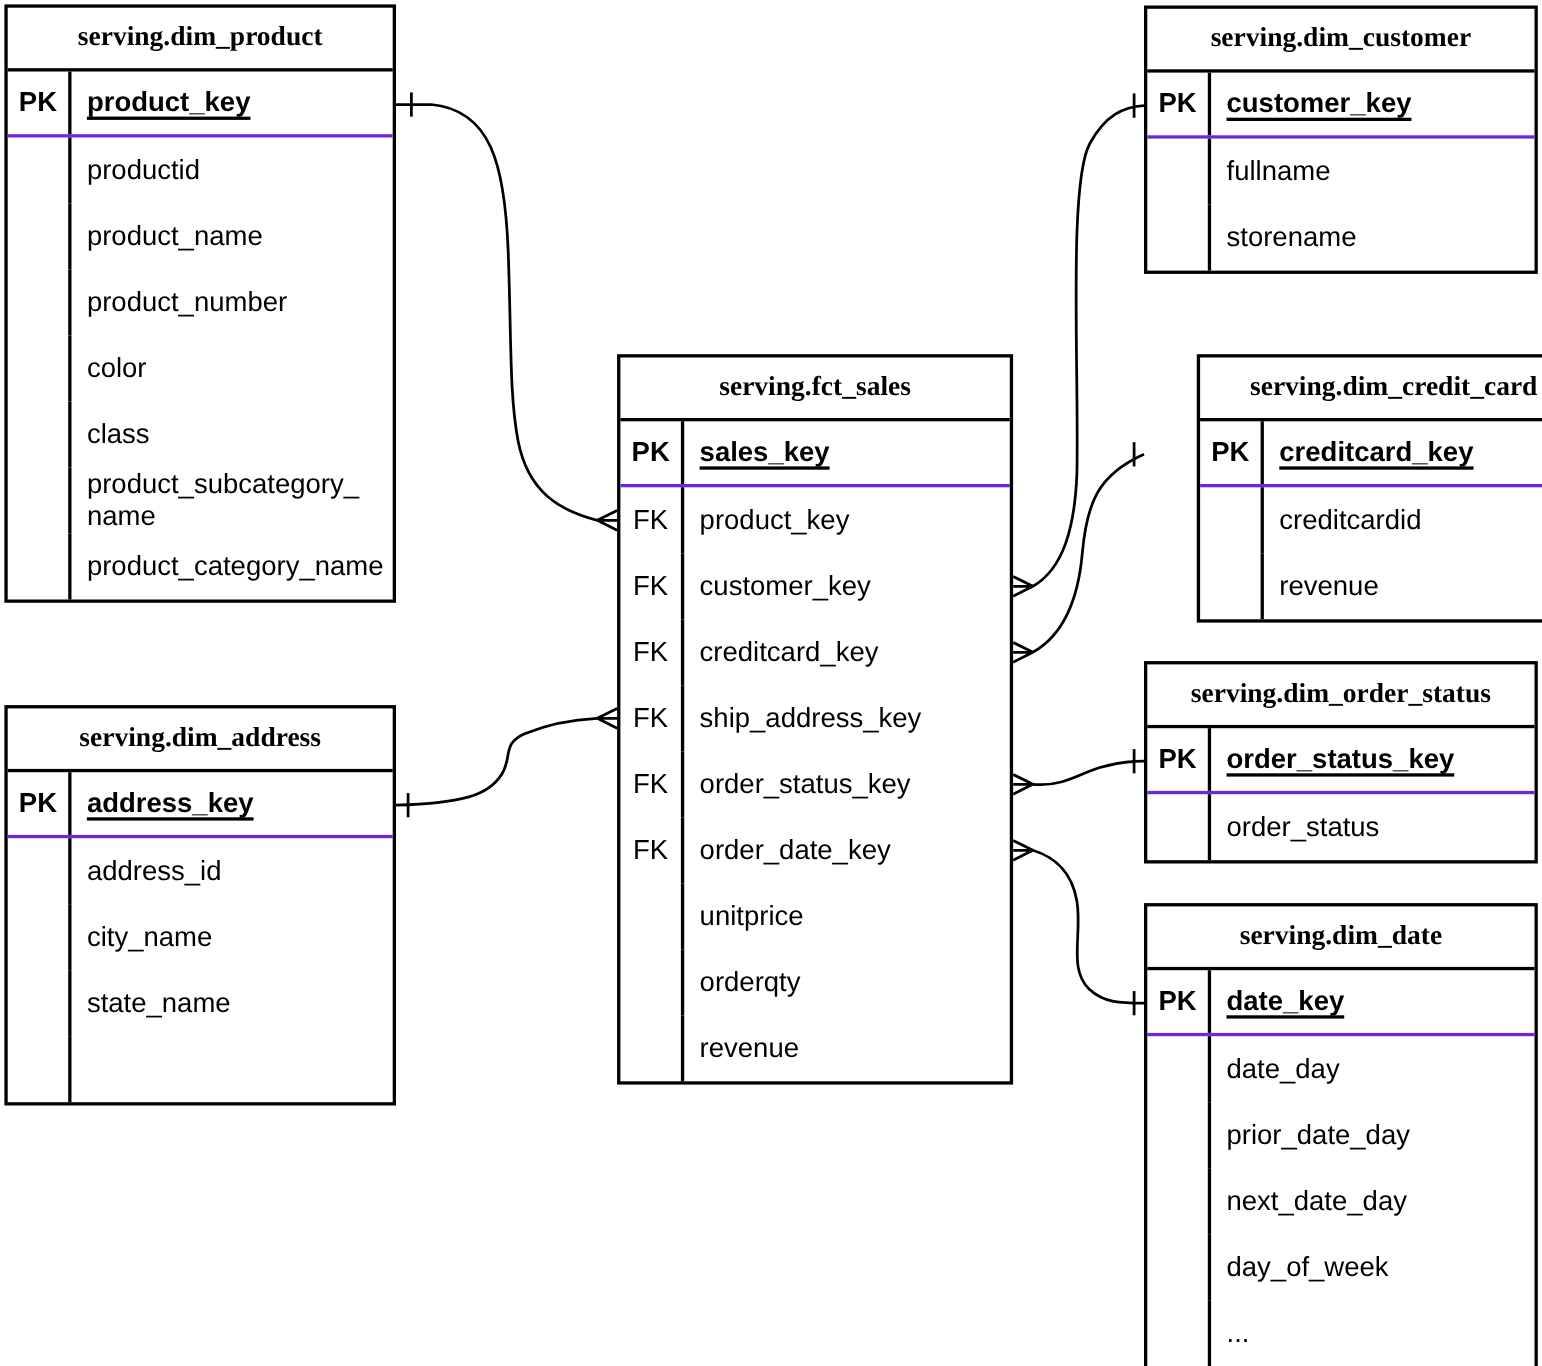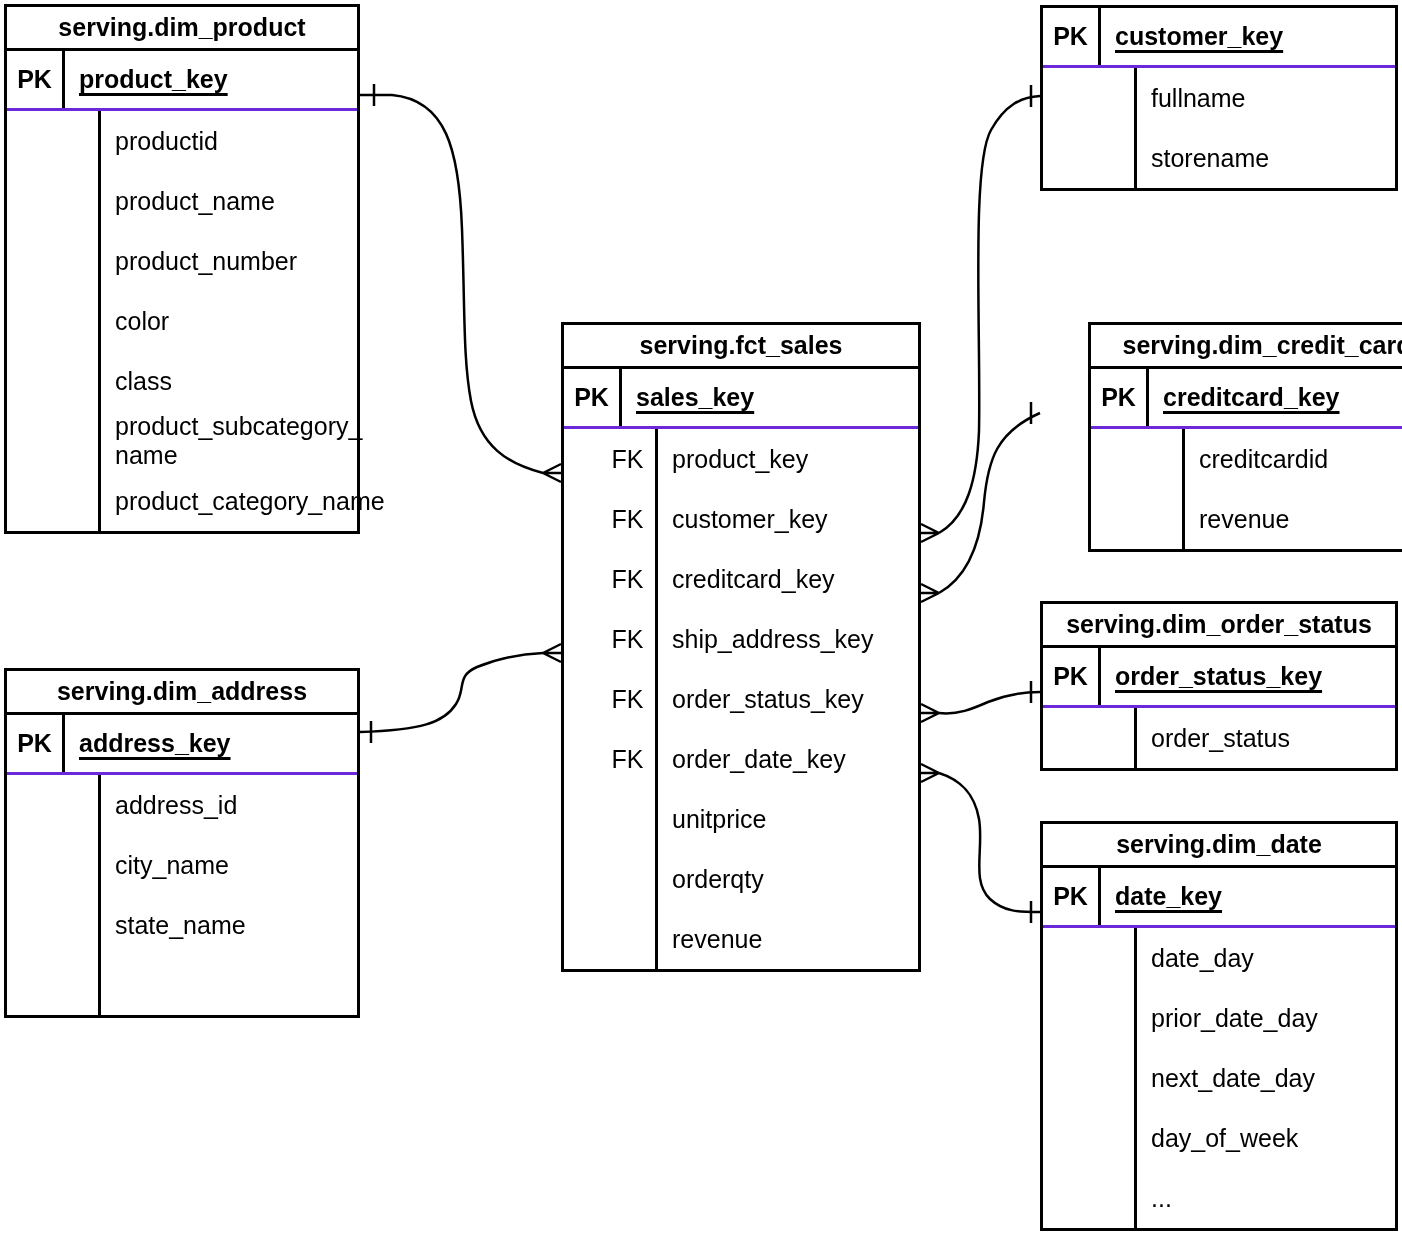--- a/index.html
+++ b/index.html
@@ -20,33 +20,34 @@
   .er-table {
     position: absolute;
     background: #ffffff;
     border: 3px solid #000000;
     box-sizing: border-box;
     font-size: 25px;
     line-height: 1.15;
   }
   .er-table * { box-sizing: border-box; }
   .table-header {
-    height: 44px;
+    height: 58px;
     border-bottom: 3px solid #000000;
     display: flex;
     align-items: center;
     justify-content: center;
     font-weight: bold;
+    font-family: Liberation Serif, serif;
   }
   .row { display: flex; width: 100%; }
   .pk-row {
     height: 60px;
     border-bottom: 3px solid #6d28d9;
   }
-  .body-row { height: 60px; padding-left: 36px; }
+  .body-row { height: 60px; }
   .badge-cell {
     flex: 0 0 58px;
     width: 58px;
     border-right: 3px solid #000000;
     display: flex;
     align-items: center;
     justify-content: center;
   }
   .pk-row .badge-cell { font-weight: bold; }
   .field-cell {
@@ -130,20 +131,21 @@
           <div class="badge-cell"></div>
           <div class="field-cell">product_subcategory_
 name</div>
         </div>
         <div class="row body-row">
           <div class="badge-cell"></div>
           <div class="field-cell">product_category_name</div>
         </div>
       </div>
       <div class="er-table" style="left: 1040px; top: 5px; width: 358px;">
+        <div class="table-header">serving.dim_customer</div>
         <div class="row pk-row">
           <div class="badge-cell">PK</div>
           <div class="field-cell">customer_key</div>
         </div>
         <div class="row body-row">
           <div class="badge-cell"></div>
           <div class="field-cell">fullname</div>
         </div>
         <div class="row body-row">
           <div class="badge-cell"></div>
@@ -239,21 +241,21 @@
         </div>
         <div class="row body-row">
           <div class="badge-cell"></div>
           <div class="field-cell">day_of_week</div>
         </div>
         <div class="row body-row">
           <div class="badge-cell"></div>
           <div class="field-cell">...</div>
         </div>
       </div>
-      <div class="er-table" style="left: 4px; top: 641px; width: 356px; margin-top: 27px;">
+      <div class="er-table" style="left: 4px; top: 641px; width: 356px;">
         <div class="table-header">serving.dim_address</div>
         <div class="row pk-row">
           <div class="badge-cell">PK</div>
           <div class="field-cell">address_key</div>
         </div>
         <div class="row body-row">
           <div class="badge-cell"></div>
           <div class="field-cell">address_id</div>
         </div>
         <div class="row body-row">

